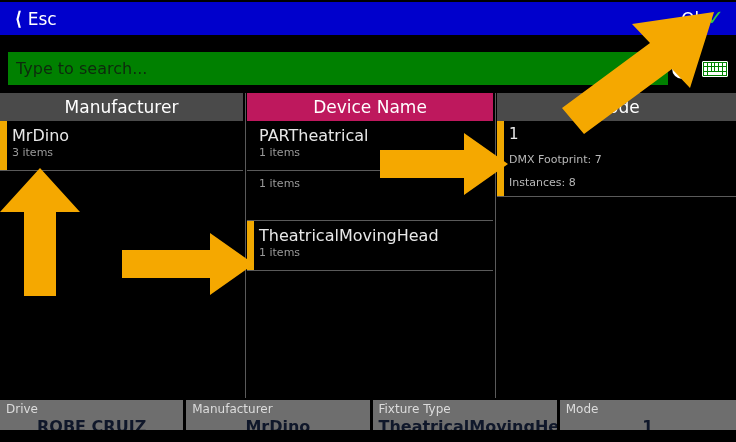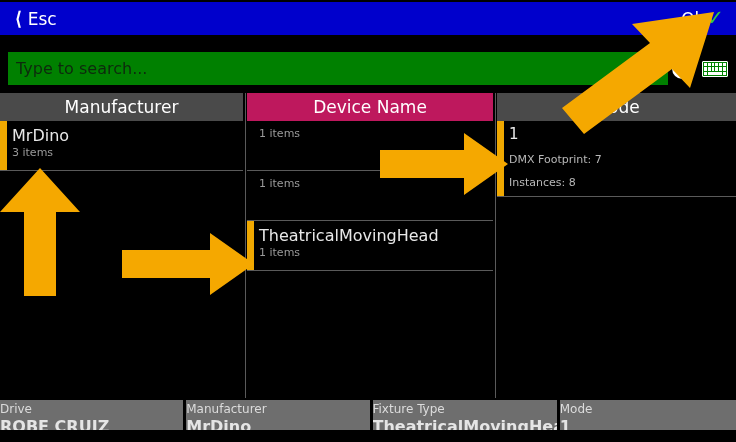--- a/index.html
+++ b/index.html
@@ -155,39 +155,39 @@
   .statusbar {
     position:absolute; left:0; top:400px;
     width:736px; height:42px;
     display:flex;
     gap:3px;
   }
   .status-cell {
     background:#6e6e6e;
     height:30px;
     position:relative;
-    padding:2px 6px 0 0;
+    padding:2px 6px 0 6px;
     overflow:hidden;
   }
   .sc-drive   { width:184px; }
   .sc-mfr     { width:184px; }
   .sc-fixture { width:185px; }
   .sc-mode    { width:177px; }
   .status-label {
     color:#dcdcdc;
     font-size:12px;
     line-height:15px;
     text-align:left;
   }
   .status-value {
-    color:#e5e5e5;
+    color:#0f172a;
     font-size:16px;
     font-weight:bold;
     line-height:20px;
-    text-align:left;
+    text-align:center;
   }
 
   
   .arrow { position:absolute; }
   .ar-up      { left:0px;   top:168px; width:80px;  height:128px; }
   .ar-right-1 { left:122px; top:233px; width:132px; height:62px; }
   .ar-right-2 { left:380px; top:133px; width:128px; height:62px; }
   .ar-diag    { left:562px; top:12px;  width:152px; height:122px; }
 </style>
 </head>
@@ -241,20 +241,21 @@
       </div>
     </div>
 
     <div class="col-divider div-1"></div>
 
     <div class="col col-device">
       <div class="col-head active">Device Name</div>
       <div class="col-list">
         <div class="list-item">
 
+          <div class="item-title">PARTheatrical</div>
           <div class="item-sub">1 items</div>
         </div>
         <div class="list-item">
 
           <div class="item-sub">1 items</div>
         </div>
         <div class="list-item selected">
           <span class="sel-bar"></span>
           <div class="item-title">TheatricalMovingHead</div>
           <div class="item-sub">1 items</div>

